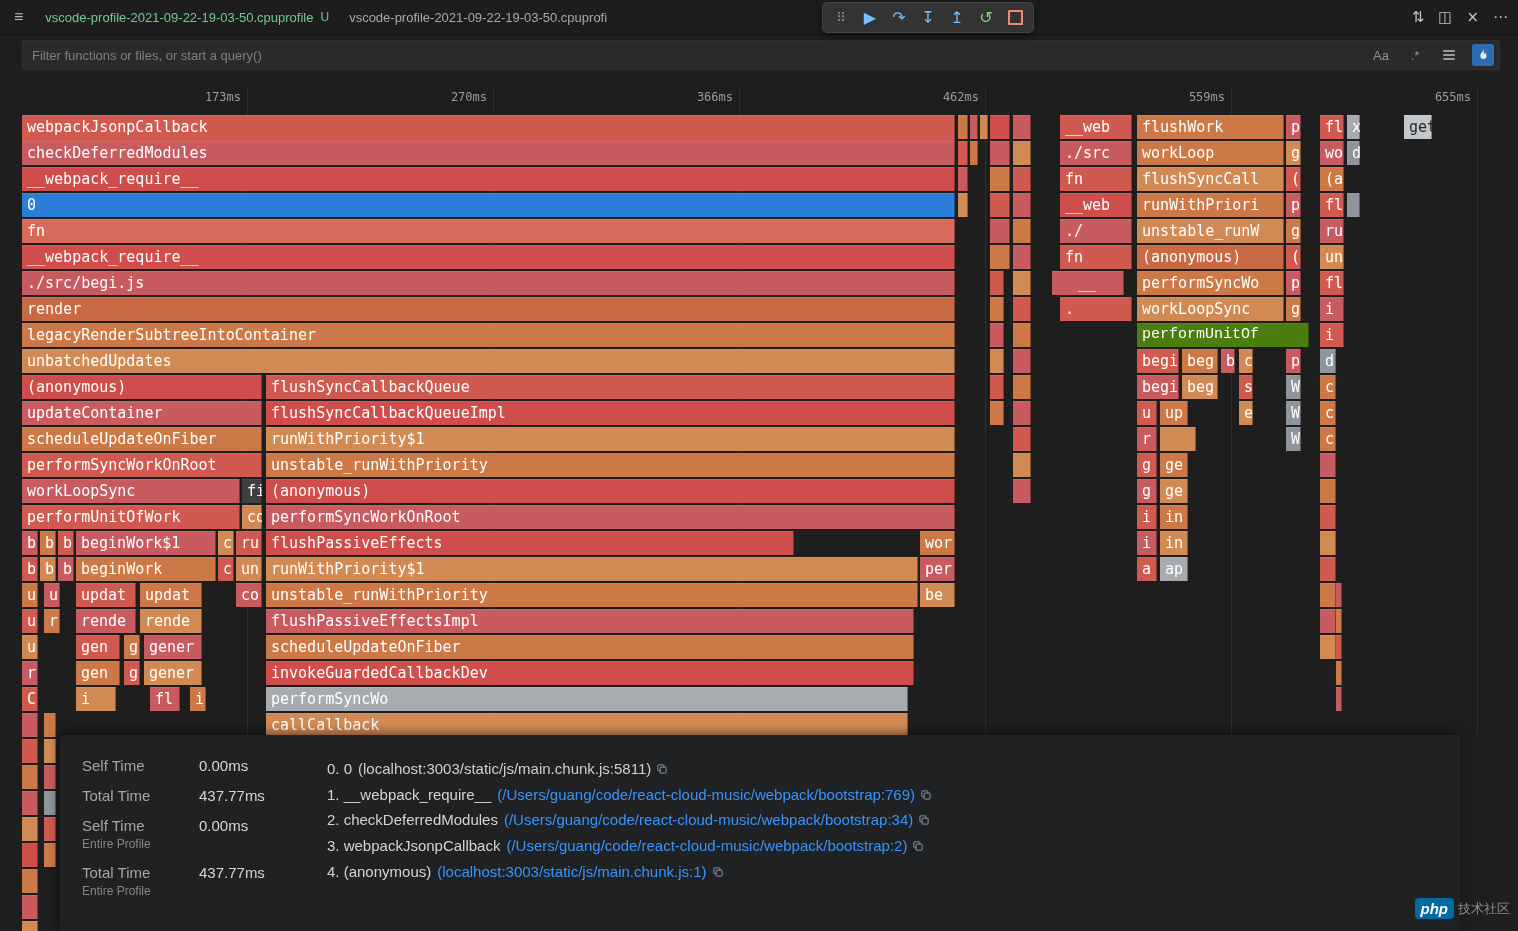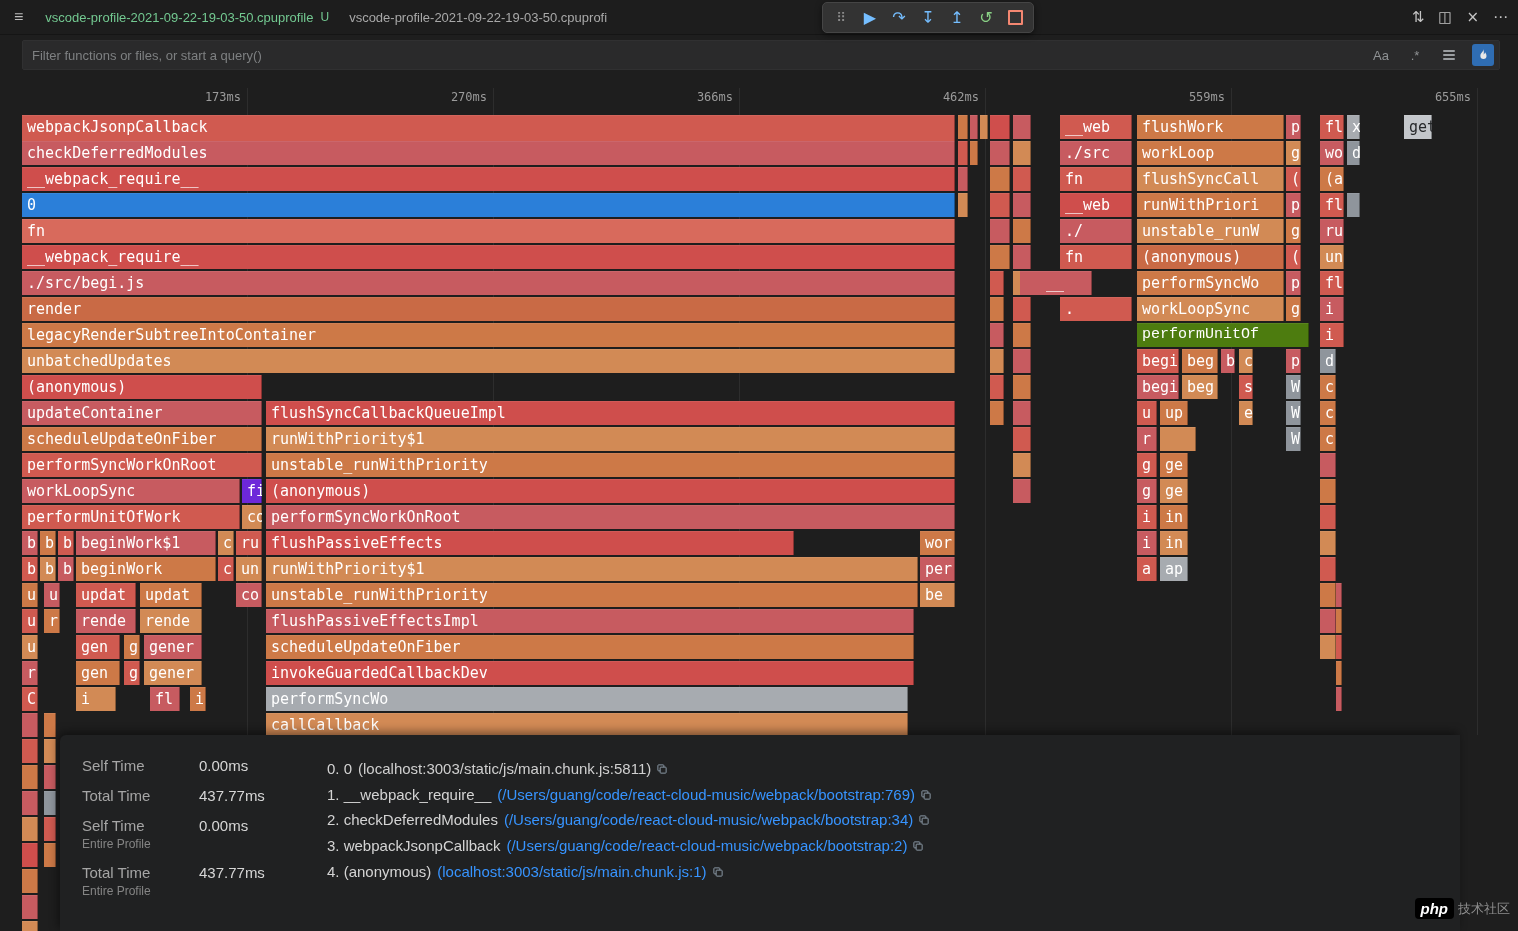--- a/index.html
+++ b/index.html
@@ -52,21 +52,21 @@
   .stat-sub{color:#858585;font-size:12px;margin-top:3px;}
   .stat-value{color:#d6d6d6;font-size:15px;}
   .stack{flex:1;}
   .stack-line{line-height:24.7px;font-size:15px;color:#d4d4d4;white-space:nowrap;}
   .frame-name{color:#d4d4d4;margin-right:6px;}
   .frame-path{color:#cfcfcf;}
   .frame-path.link{color:#3794ff;cursor:pointer;}
   .copy-icon{display:inline-block;margin-left:5px;vertical-align:-1px;cursor:pointer;opacity:.85;}
   
   .watermark{position:absolute;right:8px;bottom:12px;display:flex;align-items:center;gap:4px;z-index:30;}
-  .wm-badge{background:#000000;color:#ffffff;font-weight:bold;font-style:italic;font-size:15px;padding:2px 6px;border-radius:4px;font-family:"Liberation Sans",sans-serif;}
+  .wm-badge{background:#0369a1;color:#ffffff;font-weight:bold;font-style:italic;font-size:15px;padding:2px 6px;border-radius:4px;font-family:"Liberation Sans",sans-serif;}
   .wm-text{color:#8f8f8f;font-size:13px;}
 </style>
 </head>
 <body>
 
 <div class="titlebar">
   <span class="menu-icon">≡</span>
   <span class="tab">
     <span class="tab-label green">vscode-profile-2021-09-22-19-03-50.cpuprofile</span>
     <span class="tab-badge">U</span>
@@ -179,21 +179,21 @@
     <div class="seg" style="left: 22px; top: 245px; width: 933px; height: 24px; background: rgb(207, 78, 76);">__webpack_require__</div>
     <div class="seg" style="left: 990px; top: 245px; width: 20px; height: 24px; background: rgb(205, 121, 71);"></div>
     <div class="seg" style="left: 1013px; top: 245px; width: 18px; height: 24px; background: rgb(199, 91, 96);"></div>
     <div class="seg" style="left: 1060px; top: 245px; width: 72px; height: 24px; background: rgb(208, 90, 80);">fn</div>
     <div class="seg" style="left: 1137px; top: 245px; width: 147px; height: 24px; background: rgb(201, 106, 69);">(anonymous)</div>
     <div class="seg" style="left: 1286px; top: 245px; width: 15px; height: 24px; background: rgb(208, 90, 80);">(a</div>
     <div class="seg" style="left: 1320px; top: 245px; width: 24px; height: 24px; background: rgb(210, 138, 85);">un</div>
     <div class="seg" style="left: 22px; top: 271px; width: 933px; height: 24px; background: rgb(199, 91, 96);">./src/begi.js</div>
     <div class="seg" style="left: 990px; top: 271px; width: 14px; height: 24px; background: rgb(208, 90, 80);"></div>
     <div class="seg" style="left: 1013px; top: 271px; width: 18px; height: 24px; background: rgb(210, 138, 85);"></div>
-    <div class="seg" style="left: 1020px; top: 271px; width: 72px; height: 24px; background: rgb(199, 91, 96); padding-left: 26px;">__</div>
+    <div class="seg" style="left: 1052px; top: 271px; width: 72px; height: 24px; background: rgb(199, 91, 96); padding-left: 26px;">__</div>
     <div class="seg" style="left: 1137px; top: 271px; width: 147px; height: 24px; background: rgb(205, 121, 71);">performSyncWo</div>
     <div class="seg" style="left: 1286px; top: 271px; width: 15px; height: 24px; background: rgb(199, 91, 96);">pu</div>
     <div class="seg" style="left: 1320px; top: 271px; width: 24px; height: 24px; background: rgb(208, 90, 80);">fl</div>
     <div class="seg" style="left: 22px; top: 297px; width: 933px; height: 24px; background: rgb(201, 106, 69);">render</div>
     <div class="seg" style="left: 990px; top: 297px; width: 14px; height: 24px; background: rgb(205, 121, 71);"></div>
     <div class="seg" style="left: 1013px; top: 297px; width: 18px; height: 24px; background: rgb(208, 90, 80);"></div>
     <div class="seg" style="left: 1060px; top: 297px; width: 72px; height: 24px; background: rgb(208, 90, 80);">.</div>
     <div class="seg" style="left: 1137px; top: 297px; width: 147px; height: 24px; background: rgb(210, 138, 85);">workLoopSync</div>
     <div class="seg" style="left: 1286px; top: 297px; width: 15px; height: 24px; background: rgb(205, 121, 71);">g</div>
     <div class="seg" style="left: 1320px; top: 297px; width: 24px; height: 24px; background: rgb(199, 91, 96);">i</div>
@@ -205,20 +205,21 @@
     <div class="seg" style="left: 22px; top: 349px; width: 933px; height: 24px; background: rgb(210, 138, 85);">unbatchedUpdates</div>
     <div class="seg" style="left: 990px; top: 349px; width: 14px; height: 24px; background: rgb(210, 138, 85);"></div>
     <div class="seg" style="left: 1013px; top: 349px; width: 18px; height: 24px; background: rgb(199, 91, 96);"></div>
     <div class="seg" style="left: 1137px; top: 349px; width: 42px; height: 24px; background: rgb(208, 90, 80);">begi</div>
     <div class="seg" style="left: 1182px; top: 349px; width: 36px; height: 24px; background: rgb(205, 121, 71);">beg</div>
     <div class="seg" style="left: 1221px; top: 349px; width: 14px; height: 24px; background: rgb(199, 91, 96);">b</div>
     <div class="seg" style="left: 1239px; top: 349px; width: 14px; height: 24px; background: rgb(210, 138, 85);">c</div>
     <div class="seg" style="left: 1286px; top: 349px; width: 15px; height: 24px; background: rgb(199, 91, 96);">pu</div>
     <div class="seg" style="left: 1320px; top: 349px; width: 16px; height: 24px; background: rgb(143, 149, 156);">d</div>
     <div class="seg" style="left: 22px; top: 375px; width: 240px; height: 24px; background: rgb(207, 78, 76);">(anonymous)</div>
+    <div class="seg" style="left: 266px; top: 375px; width: 689px; height: 24px; background: rgb(208, 90, 80);">flushSyncCallbackQueue</div>
     <div class="seg" style="left: 990px; top: 375px; width: 14px; height: 24px; background: rgb(208, 90, 80);"></div>
     <div class="seg" style="left: 1013px; top: 375px; width: 18px; height: 24px; background: rgb(205, 121, 71);"></div>
     <div class="seg" style="left: 1137px; top: 375px; width: 42px; height: 24px; background: rgb(199, 91, 96);">begi</div>
     <div class="seg" style="left: 1182px; top: 375px; width: 36px; height: 24px; background: rgb(210, 138, 85);">beg</div>
     <div class="seg" style="left: 1239px; top: 375px; width: 14px; height: 24px; background: rgb(208, 90, 80);">s</div>
     <div class="seg" style="left: 1286px; top: 375px; width: 15px; height: 24px; background: rgb(143, 149, 156);">W</div>
     <div class="seg" style="left: 1320px; top: 375px; width: 16px; height: 24px; background: rgb(205, 121, 71);">c</div>
     <div class="seg" style="left: 22px; top: 401px; width: 240px; height: 24px; background: rgb(199, 91, 96);">updateContainer</div>
     <div class="seg" style="left: 266px; top: 401px; width: 689px; height: 24px; background: rgb(207, 78, 76);">flushSyncCallbackQueueImpl</div>
     <div class="seg" style="left: 990px; top: 401px; width: 14px; height: 24px; background: rgb(205, 121, 71);"></div>
@@ -235,21 +236,21 @@
     <div class="seg" style="left: 1160px; top: 427px; width: 28px; height: 24px; background: rgb(210, 138, 85); padding-left: 36px;">re</div>
     <div class="seg" style="left: 1286px; top: 427px; width: 15px; height: 24px; background: rgb(143, 149, 156);">W</div>
     <div class="seg" style="left: 1320px; top: 427px; width: 16px; height: 24px; background: rgb(205, 121, 71);">c</div>
     <div class="seg" style="left: 22px; top: 453px; width: 240px; height: 24px; background: rgb(208, 90, 80);">performSyncWorkOnRoot</div>
     <div class="seg" style="left: 266px; top: 453px; width: 689px; height: 24px; background: rgb(205, 121, 71);">unstable_runWithPriority</div>
     <div class="seg" style="left: 1013px; top: 453px; width: 18px; height: 24px; background: rgb(210, 138, 85);"></div>
     <div class="seg" style="left: 1137px; top: 453px; width: 20px; height: 24px; background: rgb(208, 90, 80);">g</div>
     <div class="seg" style="left: 1160px; top: 453px; width: 28px; height: 24px; background: rgb(205, 121, 71);">ge</div>
     <div class="seg" style="left: 1320px; top: 453px; width: 16px; height: 24px; background: rgb(199, 91, 96);"></div>
     <div class="seg" style="left: 22px; top: 479px; width: 218px; height: 24px; background: rgb(199, 91, 96);">workLoopSync</div>
-    <div class="seg" style="left: 242px; top: 479px; width: 20px; height: 24px; background: #6d28d9;">fi</div>
+    <div class="seg" style="left: 242px; top: 479px; width: 20px; height: 24px; background: #404040;">fi</div>
     <div class="seg" style="left: 266px; top: 479px; width: 689px; height: 24px; background: rgb(207, 78, 76);">(anonymous)</div>
     <div class="seg" style="left: 1013px; top: 479px; width: 18px; height: 24px; background: rgb(199, 91, 96);"></div>
     <div class="seg" style="left: 1137px; top: 479px; width: 20px; height: 24px; background: rgb(199, 91, 96);">g</div>
     <div class="seg" style="left: 1160px; top: 479px; width: 28px; height: 24px; background: rgb(210, 138, 85);">ge</div>
     <div class="seg" style="left: 1320px; top: 479px; width: 16px; height: 24px; background: rgb(205, 121, 71);"></div>
     <div class="seg" style="left: 22px; top: 505px; width: 218px; height: 24px; background: rgb(208, 90, 80);">performUnitOfWork</div>
     <div class="seg" style="left: 242px; top: 505px; width: 20px; height: 24px; background: rgb(210, 138, 85);">co</div>
     <div class="seg" style="left: 266px; top: 505px; width: 689px; height: 24px; background: rgb(199, 91, 96);">performSyncWorkOnRoot</div>
     <div class="seg" style="left: 1137px; top: 505px; width: 20px; height: 24px; background: rgb(208, 90, 80);">i</div>
     <div class="seg" style="left: 1160px; top: 505px; width: 28px; height: 24px; background: rgb(205, 121, 71);">in</div>

